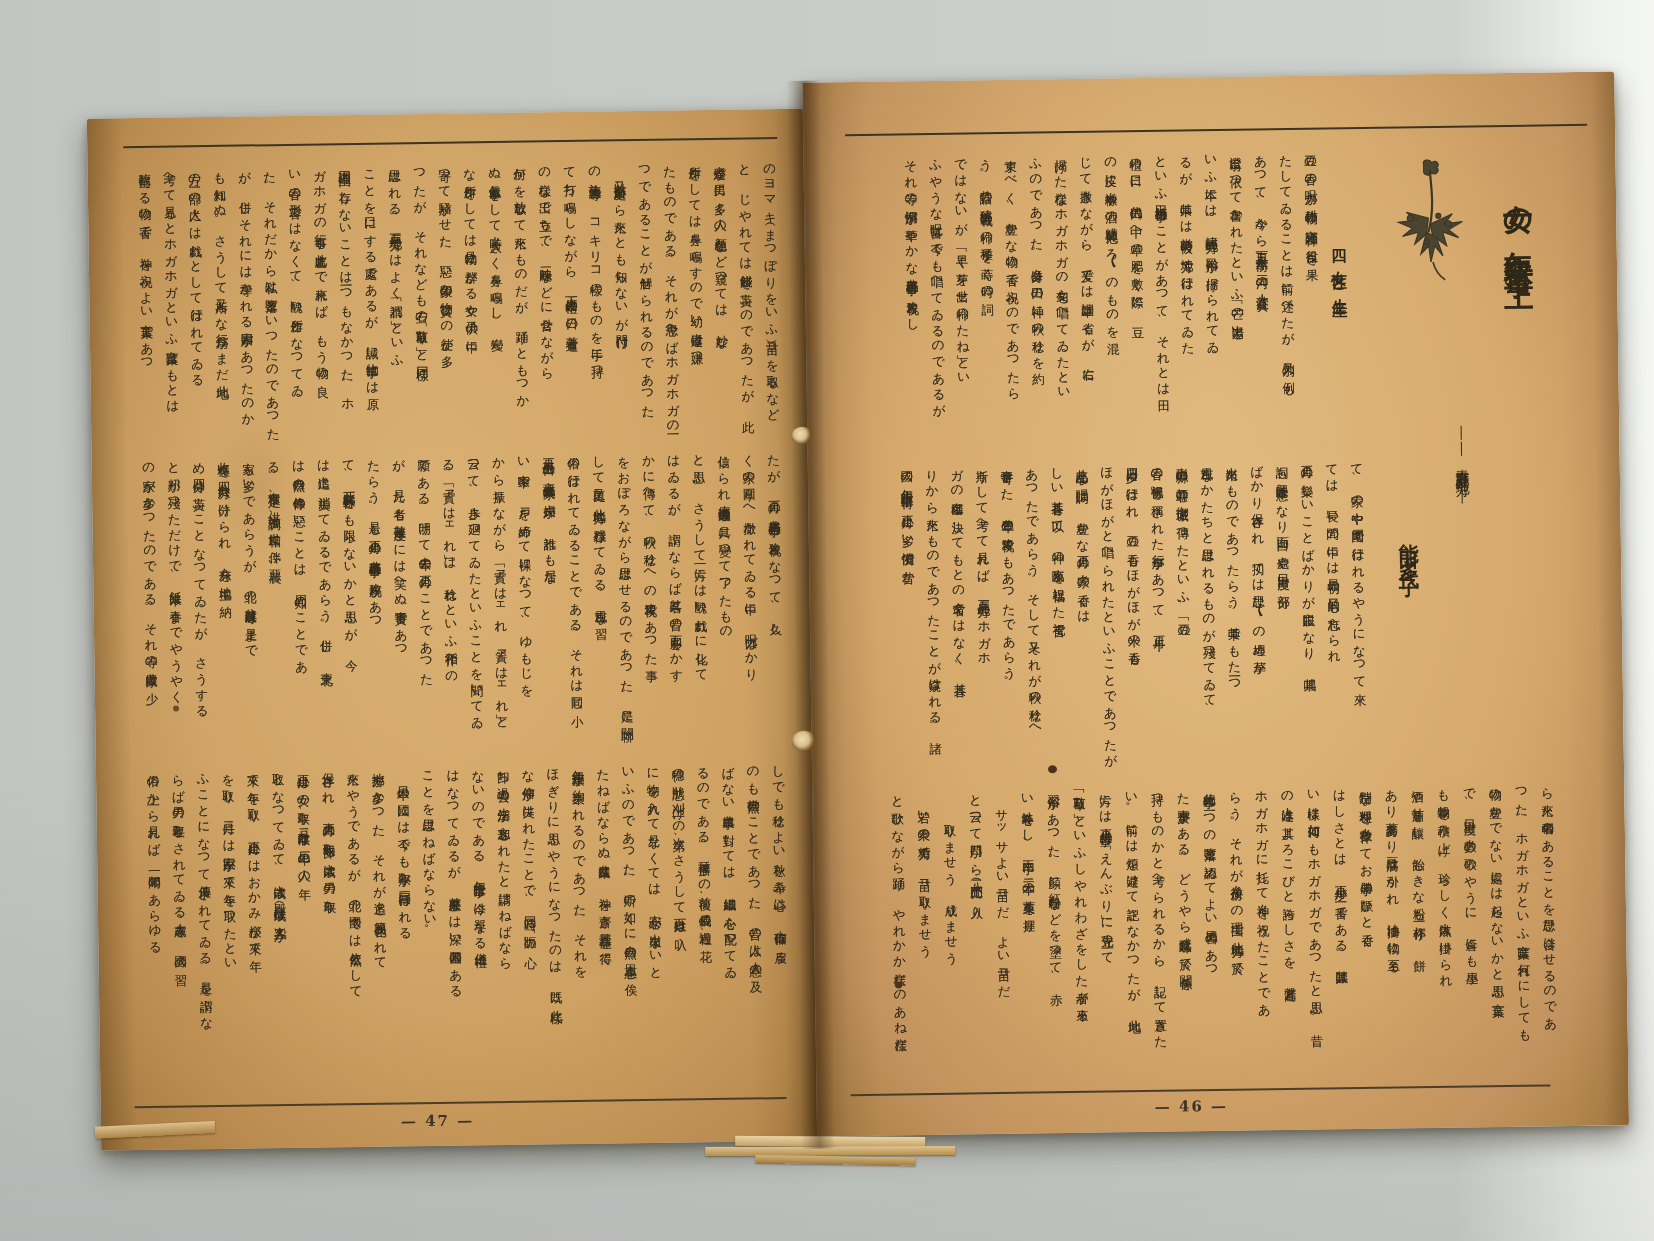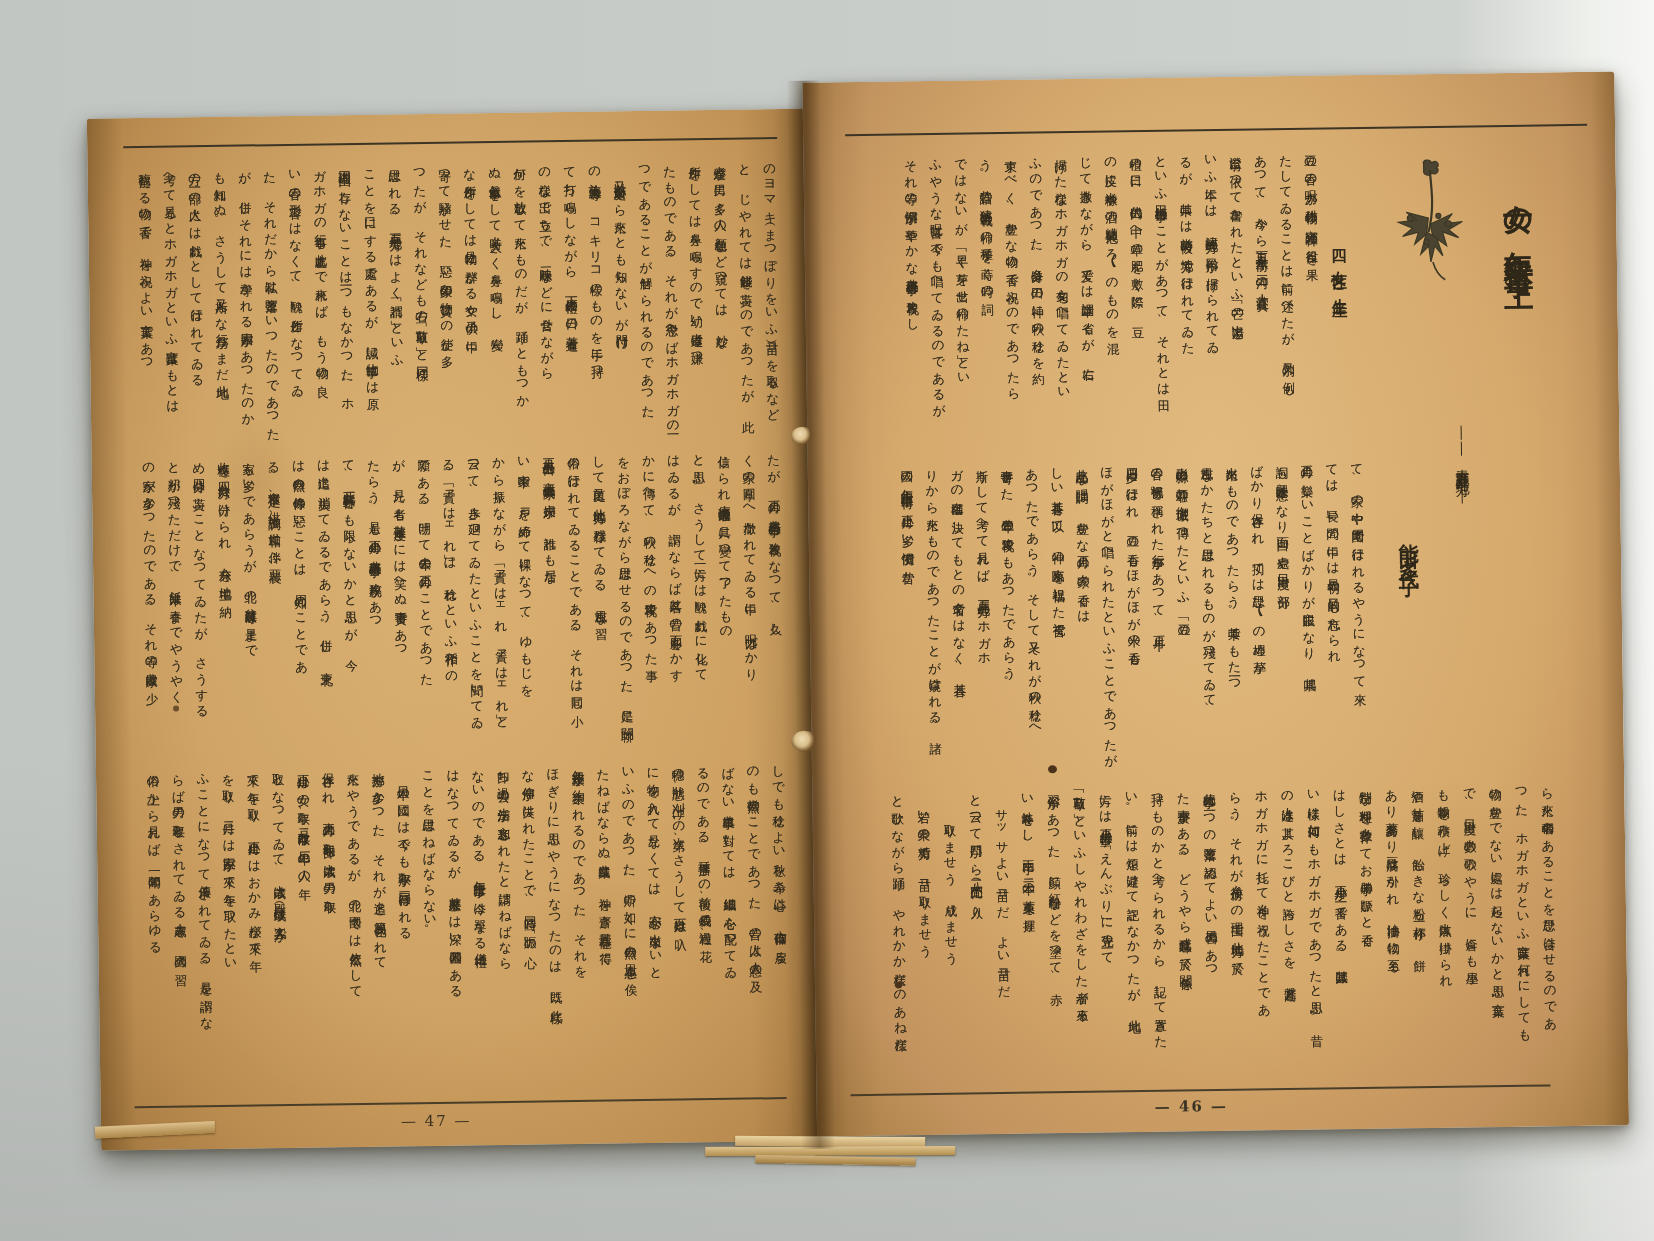--- a/index.html
+++ b/index.html
@@ -180,21 +180,21 @@
         <div class="tcol">小正月は女の年取、二月年取は厄年の人の年</div>
         <div class="tcol">取となつてゐて、大歳は殿樣（或は客人）が</div>
         <div class="tcol">來て年を取り、小正月にはおかみ樣が來て年</div>
         <div class="tcol">を取り、二月には家臣が來て年を取つたとい</div>
         <div class="tcol">ふことになつて傳承されてゐる。是を謂ふな</div>
         <div class="tcol">らば男の年取とされてゐる大歳を、國々の習</div>
         <div class="tcol">俗の上から見れば、一年間のあらゆる</div>
       </div>
 
     <div class="rule rule-bottom" style="left:34px;top:988px;width:652px;"></div>
-    <div class="pagenum" style="left:300px;top:998px;">— 47 —</div>
+    <div class="pagenum" style="left:300px;top:998px;font-weight:bold;">— 47 —</div>
 
     <div class="speck" style="left:78px;top:588px;width:6px;height:6px;opacity:.75;"></div>
     <div class="stain" style="left:120px;top:300px;width:90px;height:140px;background:radial-gradient(rgba(120,80,30,.12),rgba(0,0,0,0) 70%);"></div>
     <div class="stain" style="left:430px;top:760px;width:140px;height:110px;background:radial-gradient(rgba(130,90,35,.10),rgba(0,0,0,0) 70%);"></div>
   </div>
 
   <div class="page page-right">
     <div class="rule" style="left:42px;top:52px;width:742px;"></div>
 
     <div class="title-block">

